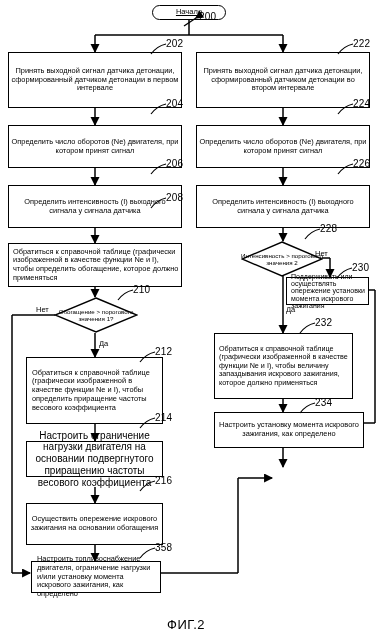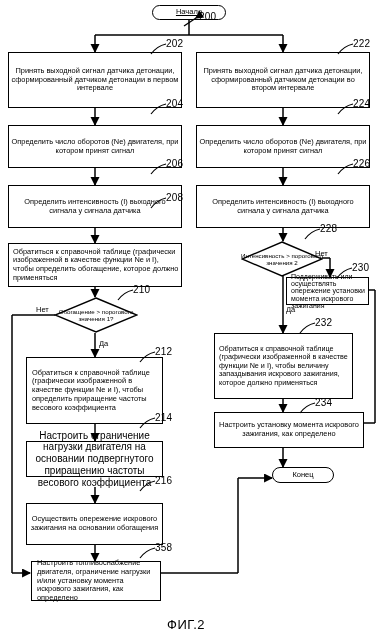--- a/index.html
+++ b/index.html
@@ -207,21 +207,21 @@
   <div class="node" style="left:26px; top:441px; width:137px; height:36px; font-size:10px;">
     <span>Настроить ограничение нагрузки двигателя на основании подвергнутого приращению частоты весового коэффициента</span>
   </div>
   <div class="reflabel" style="left:155px; top:412px;">214</div>
 
   <div class="node" style="left:26px; top:503px; width:137px; height:42px; font-size:7.4px;">
     <span>Осуществить опережение искрового зажигания на основании обогащения</span>
   </div>
   <div class="reflabel" style="left:155px; top:475px;">216</div>
 
-  <div class="node" style="left:31px; top:561px; width:130px; height:40px; font-size:7.4px; text-align:left;">
+  <div class="node" style="left:31px; top:561px; width:130px; height:32px; font-size:7.4px; text-align:left;">
     <span style="text-align:left; padding-left:3px;">Настроить топливоснабжение двигателя, ограничение нагрузки и/или установку момента искрового зажигания, как определено</span>
   </div>
   <div class="reflabel" style="left:155px; top:542px;">358</div>
 
   <div class="node" style="left:196px; top:52px; width:174px; height:56px; font-size:7.4px;">
     <span>Принять выходной сигнал датчика детонации, сформированный датчиком детонации во втором интервале</span>
   </div>
   <div class="reflabel" style="left:353px; top:38px;">222</div>
 
   <div class="node" style="left:196px; top:125px; width:174px; height:43px; font-size:7.4px;">
@@ -252,19 +252,16 @@
   <div class="node" style="left:214px; top:333px; width:139px; height:66px; font-size:7.2px; text-align:left;">
     <span style="text-align:left; padding-left:2px;">Обратиться к справочной таблице (графически изображенной в качестве функции Ne и I), чтобы величину запаздывания искрового зажигания, которое должно применяться</span>
   </div>
   <div class="reflabel" style="left:315px; top:317px;">232</div>
 
   <div class="node" style="left:214px; top:412px; width:150px; height:36px; font-size:7.4px;">
     <span>Настроить установку момента искрового зажигания, как определено</span>
   </div>
   <div class="reflabel" style="left:315px; top:397px;">234</div>
 
-  <div class="node terminator" style="left:272px; top:467px; width:62px; height:16px; font-size:7.5px;">
-    <span>Конец</span>
-  </div>
 
   <div class="figcaption" style="left:167px; top:617px;">ФИГ.2</div>
 
 </div>
 
 </body></html>

